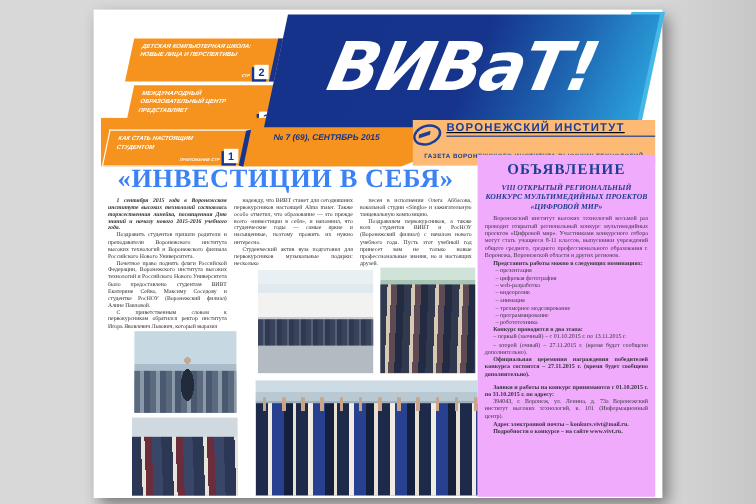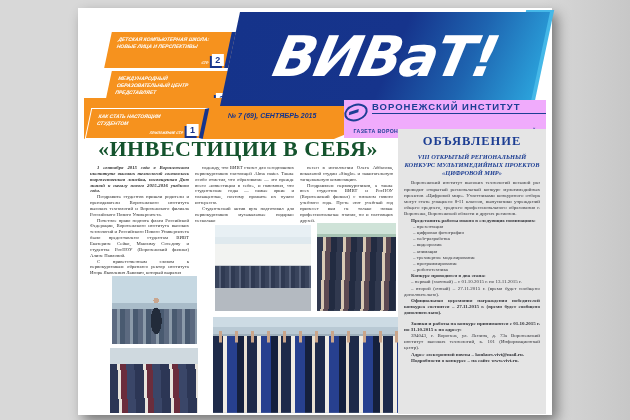--- a/index.html
+++ b/index.html
@@ -51,21 +51,21 @@
   .logo-title {
     font-family:"DejaVu Sans", sans-serif; font-weight:bold; font-style:italic;
     color:#ffffff; font-size:56px; letter-spacing:-2px; padding-bottom:6px;
   }
   .issue-line {
     position:absolute; left:150px; top:104px; z-index:5;
     color:#16348c; font-weight:bold; font-style:italic; font-size:7px;
   }
   .inst-logo {
     position:absolute; left:266px; top:92px; width:202px; height:38px; z-index:5;
-    background:#f0abfc; display:flex; align-items:flex-start; gap:4px; padding-top:2px;
+    background:#fdba74; display:flex; align-items:flex-start; gap:4px; padding-top:2px;text-decoration:underline;
   }
   .inst-icon {
     width:24px; height:17px; border:2.5px solid #1c3e94; border-radius:50%;
     transform:rotate(-18deg); margin-top:2px; position:relative; flex:0 0 auto;
   }
   .inst-icon::after{
     content:""; position:absolute; left:3px; top:4px; width:10px; height:3px;
     background:#1c3e94; transform:skewX(-25deg);
   }
   .inst-lines { flex:1; }
@@ -76,37 +76,37 @@
   .inst-tagline {
     position:absolute; left:0; top:28px; width:100%;
     color:#1c3e94; font-weight:bold; font-size:5.2px; letter-spacing:.4px;
     text-align:center; white-space:nowrap;
   }
 
   
   .headline {
     position:absolute; left:8px; top:128px; width:304px; text-align:center;
     font-family:"Liberation Serif", serif; font-weight:bold; font-size:22px;
-    color:#14532d; letter-spacing:.5px; z-index:5;
+    color:#3b82f6; letter-spacing:.5px; z-index:5;
   }
   .col {
     position:absolute; top:157px;
     font-family:"Liberation Serif", serif; font-size:4.8px; line-height:1.22;
     color:#2e2e2e; text-align:justify;
   }
   #col1 { left:12px;  width:99px; }
   #col2 { left:117px; width:99px; }
   #col3 { left:222px; width:93px; }
   .col p { text-indent:7px; }
   .col .lead { font-style:italic; font-weight:bold; }
 
   
   .announce {
     position:absolute; left:320px; top:121px; width:148px; height:285px;
-    background:#e5e5e5; padding:5px 6px; z-index:5;
+    background:#f0abfc; padding:5px 6px; z-index:5;
     font-family:"Liberation Serif", serif; font-size:5px; line-height:1.24;
     color:#33343a; text-align:justify;
   }
   .announce-heading {
     text-align:center; color:#1d3e93; font-weight:bold; font-size:12.5px;
     letter-spacing:1px; margin-bottom:3px;
   }
   .announce-title {
     text-align:center; color:#1d3e93; font-weight:bold; font-style:italic;
     font-size:6.4px; line-height:1.3; margin-bottom:3px;

